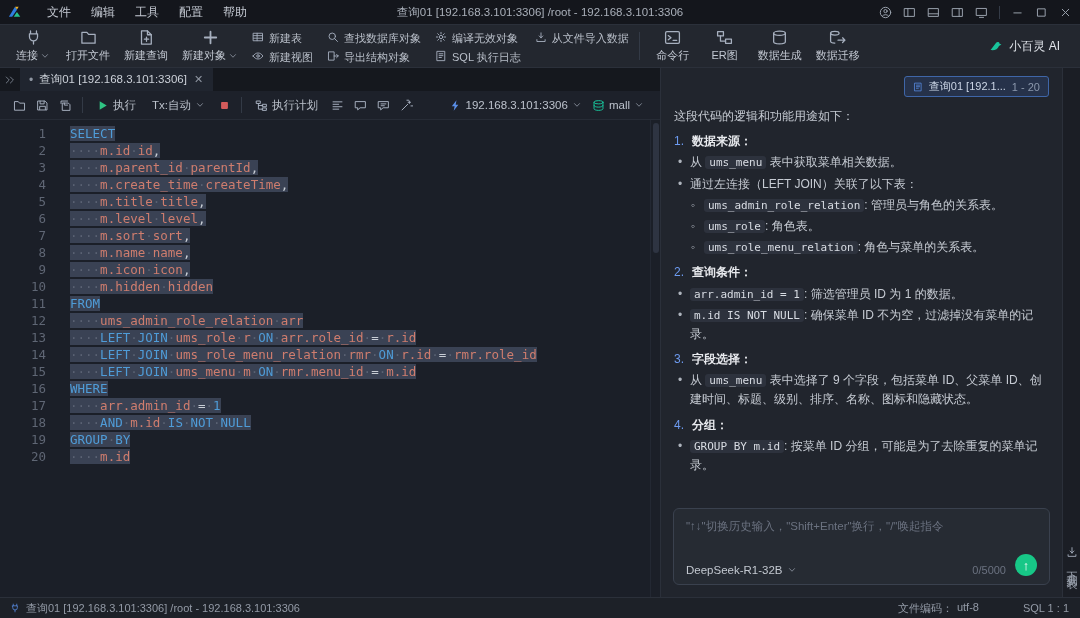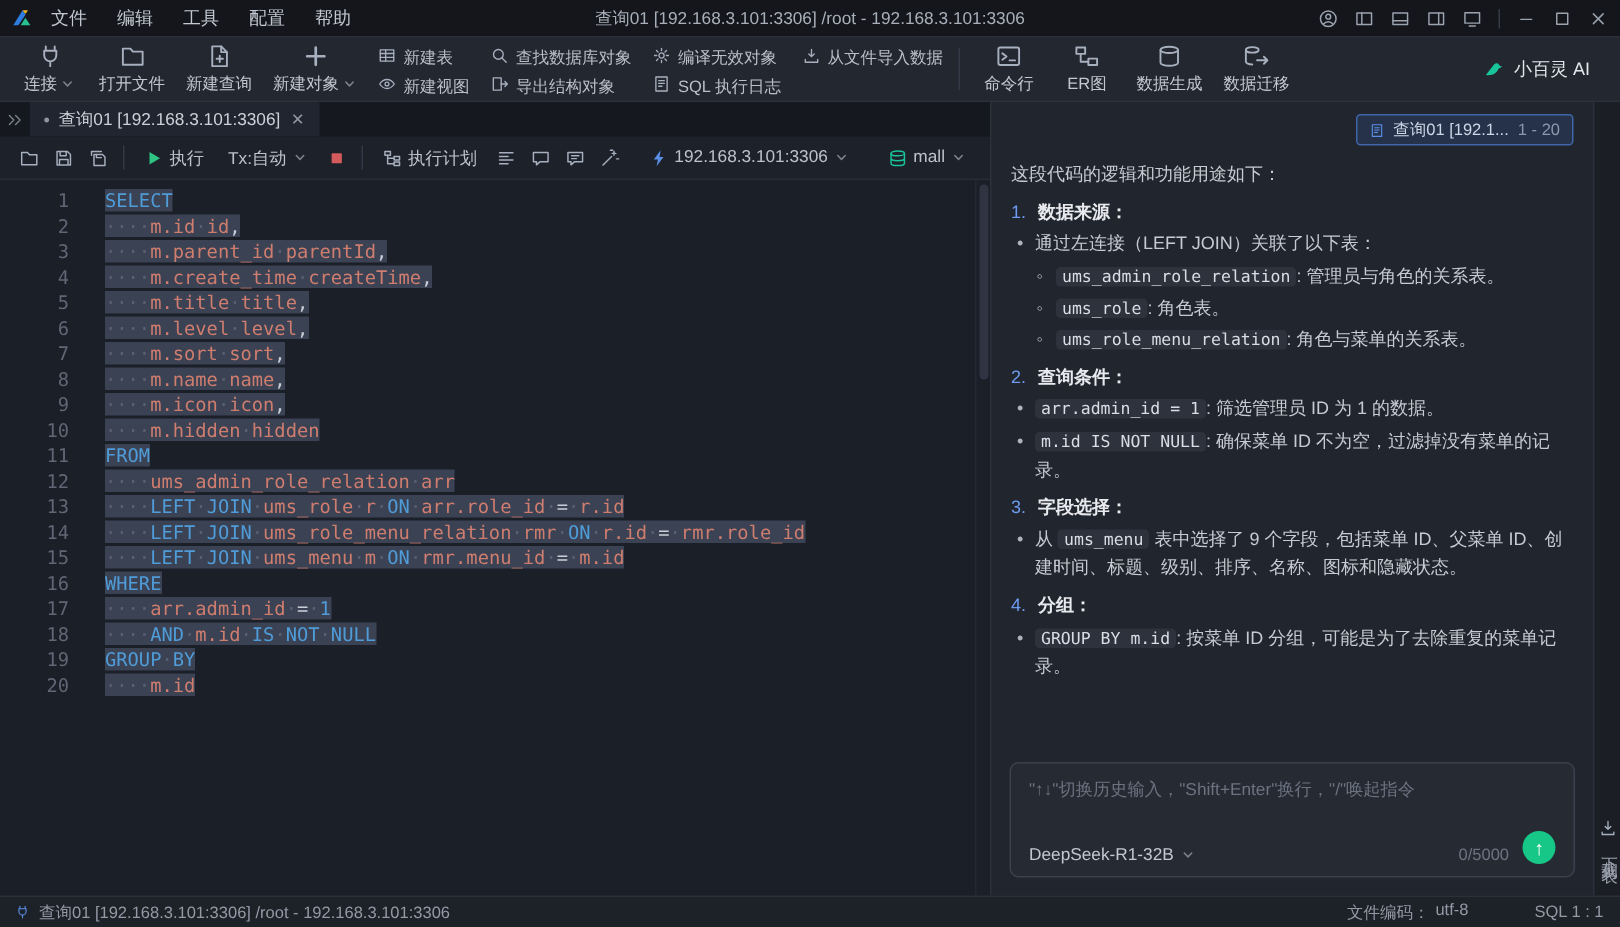--- a/index.html
+++ b/index.html
@@ -8,21 +8,21 @@
   .sp{flex:1}
   .ic{display:inline-flex;width:14px;height:14px;flex:none;align-items:center;justify-content:center;color:#a7b0bf}
   .ic svg{width:100%;height:100%}
   .ic.lg{width:17px;height:17px}
   .ic.md{width:13px;height:13px}
   .ic.sm{width:12px;height:12px}
   .ic.xs{width:10px;height:10px}
   .c-blue{color:#5a8fe8}.c-green{color:#2fc483}.c-red{color:#d35b5b}.c-teal{color:#19c39b}.c-dim{color:#7b828e}
 
   
-  .titlebar{height:24px;display:flex;align-items:center;padding:0 8px;gap:2px;background:#14161c;position:relative}
+  .titlebar{height:24px;display:flex;align-items:center;padding:0 8px;gap:15px;background:#14161c;position:relative}
   .menus{display:flex}
   .menu-item{padding:2px 10px;font-size:12px;color:#c3c8d1;border-radius:3px}
   .tb-title{position:absolute;left:50%;transform:translateX(-50%);font-size:11.5px;color:#a9afb9;white-space:nowrap}
   .tb-right{margin-left:auto;display:flex;align-items:center;gap:11px}
   .tb-right .ic{width:13px;height:13px;color:#9ba3af}
   .tb-vsep{width:1px;height:13px;background:#343b47}
 
   
   .toolbar{height:44px;background:#23272f;border-top:1px solid #2b303a;border-bottom:1px solid #2b303a;display:flex;align-items:center;padding:0 10px;gap:10px}
   .tb-big{display:flex;flex-direction:column;align-items:center;justify-content:center;gap:2px;min-width:46px;padding:2px 4px;border-radius:4px;color:#c2c8d2;font-size:11px;white-space:nowrap}
@@ -38,21 +38,21 @@
   .left{flex:1;display:flex;flex-direction:column;min-width:0}
 
   .tabbar{height:23px;background:#15181e;display:flex;align-items:stretch;gap:4px;padding-left:4px}
   .tab-list-btn{align-self:center}
   .tab{display:flex;align-items:center;gap:6px;padding:0 9px;background:#20252f;color:#ccd1d9;font-size:11.5px;white-space:nowrap}
   .tab-dot{color:#8f96a2;font-size:12px}
   .tab-close{color:#8f96a2;font-size:11px;padding:0 1px}
 
   .edtoolbar{height:29px;background:#1d212a;border-bottom:1px solid #272c36;display:flex;align-items:center;padding:0 13px;gap:10px;font-size:11.5px;color:#bcc2cc;white-space:nowrap}
   .ed-btn{display:flex;align-items:center;gap:4px;padding:2px 3px;border-radius:3px}
-  .ed-right{margin-left:auto;display:flex;align-items:center;gap:20px}
+  .ed-right{margin-left:auto;display:flex;align-items:center;gap:4px}
 
   .editor{flex:1;display:flex;background:#1b1f28;font-family:"DejaVu Sans Mono",monospace;font-size:12.5px;line-height:17px;min-height:0;overflow:hidden}
   .gutter{width:56px;padding:5px 10px 0 0;text-align:right;color:#5f6674}
   .ln{height:17px}
   .code{flex:1;padding:5px 0 0 14px;white-space:pre;overflow:hidden}
   .cl{height:17px}
   .sel{background:#3a4254}
   .tk-kw{color:#4f9cd8}
   .tk-id{color:#cf7d6e}
   .tk-pl{color:#c9ced6}
@@ -524,20 +524,21 @@
           <span>查询01 [192.1...</span>
           <span class="chip-range">1 - 20</span>
         </div>
       </div>
       <div class="rich">
           <div class="b-p"><span>这段代码的逻辑和功能用途如下：</span></div>
           <div class="b-num">
             <span class="marker">1.</span>
             <span><span class="bold">数据来源：</span></span>
           </div>
+          <div class="b-li1"><span>从 </span><code>ums_menu</code><span> 表中获取菜单相关数据。</span></div>
           <div class="b-li1"><span>通过左连接（LEFT JOIN）关联了以下表：</span></div>
           <div class="b-li2"><code>ums_admin_role_relation</code><span>: 管理员与角色的关系表。</span></div>
           <div class="b-li2"><code>ums_role</code><span>: 角色表。</span></div>
           <div class="b-li2"><code>ums_role_menu_relation</code><span>: 角色与菜单的关系表。</span></div>
           <div class="b-num">
             <span class="marker">2.</span>
             <span><span class="bold">查询条件：</span></span>
           </div>
           <div class="b-li1"><code>arr.admin_id = 1</code><span>: 筛选管理员 ID 为 1 的数据。</span></div>
           <div class="b-li1"><code>m.id IS NOT NULL</code><span>: 确保菜单 ID 不为空，过滤掉没有菜单的记录。</span></div>

